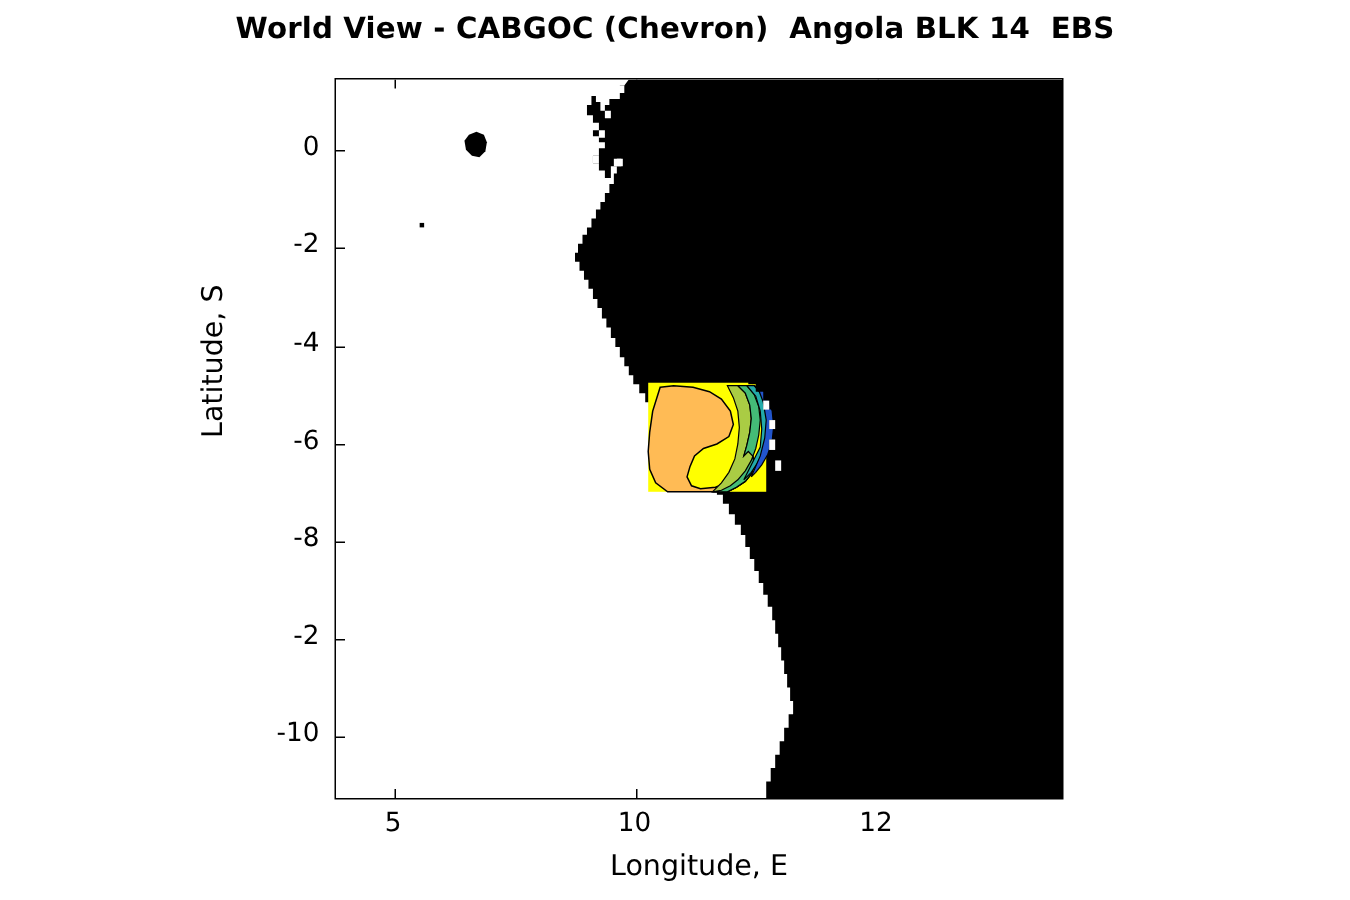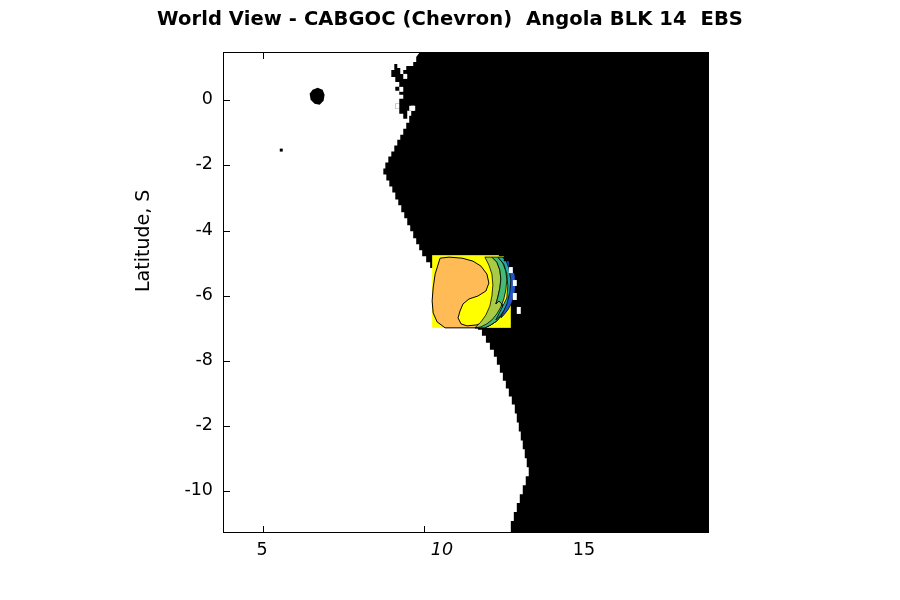--- a/index.html
+++ b/index.html
@@ -182,22 +182,22 @@
       <div class="tick-y-right" style="top:112px;"></div>
       <div class="tick-y-right" style="top:178px;"></div>
       <div class="tick-y-right" style="top:243px;"></div>
       <div class="tick-y-right" style="top:308px;"></div>
       <div class="tick-y-right" style="top:373px;"></div>
       <div class="tick-y-right" style="top:438px;"></div>
     </div>
   </div>
 
   <div class="xlab" style="left:262px;">5</div>
-  <div class="xlab" style="left:442px;font-style:italic;">10</div>
-  <div class="xlab" style="left:584px;">15</div>
+  <div class="xlab" style="left:423px;">10</div>
+  <div class="xlab" style="left:584px;">12</div>
 
   <div class="ylab" style="top:99px;">
       <span>0</span>
     </div>
   <div class="ylab" style="top:164px;">
       <span>-2</span>
     </div>
   <div class="ylab" style="top:230px;">
       <span>-4</span>
     </div>
@@ -207,15 +207,16 @@
   <div class="ylab" style="top:360px;">
       <span>-8</span>
     </div>
   <div class="ylab" style="top:425px;">
       <span>-2</span>
     </div>
   <div class="ylab" style="top:490px;">
       <span>-10</span>
     </div>
 
+  <div id="xaxis-title">Longitude, E</div>
   <div id="yaxis-title">Latitude, S</div>
 
 </div>
 
 </body></html>

